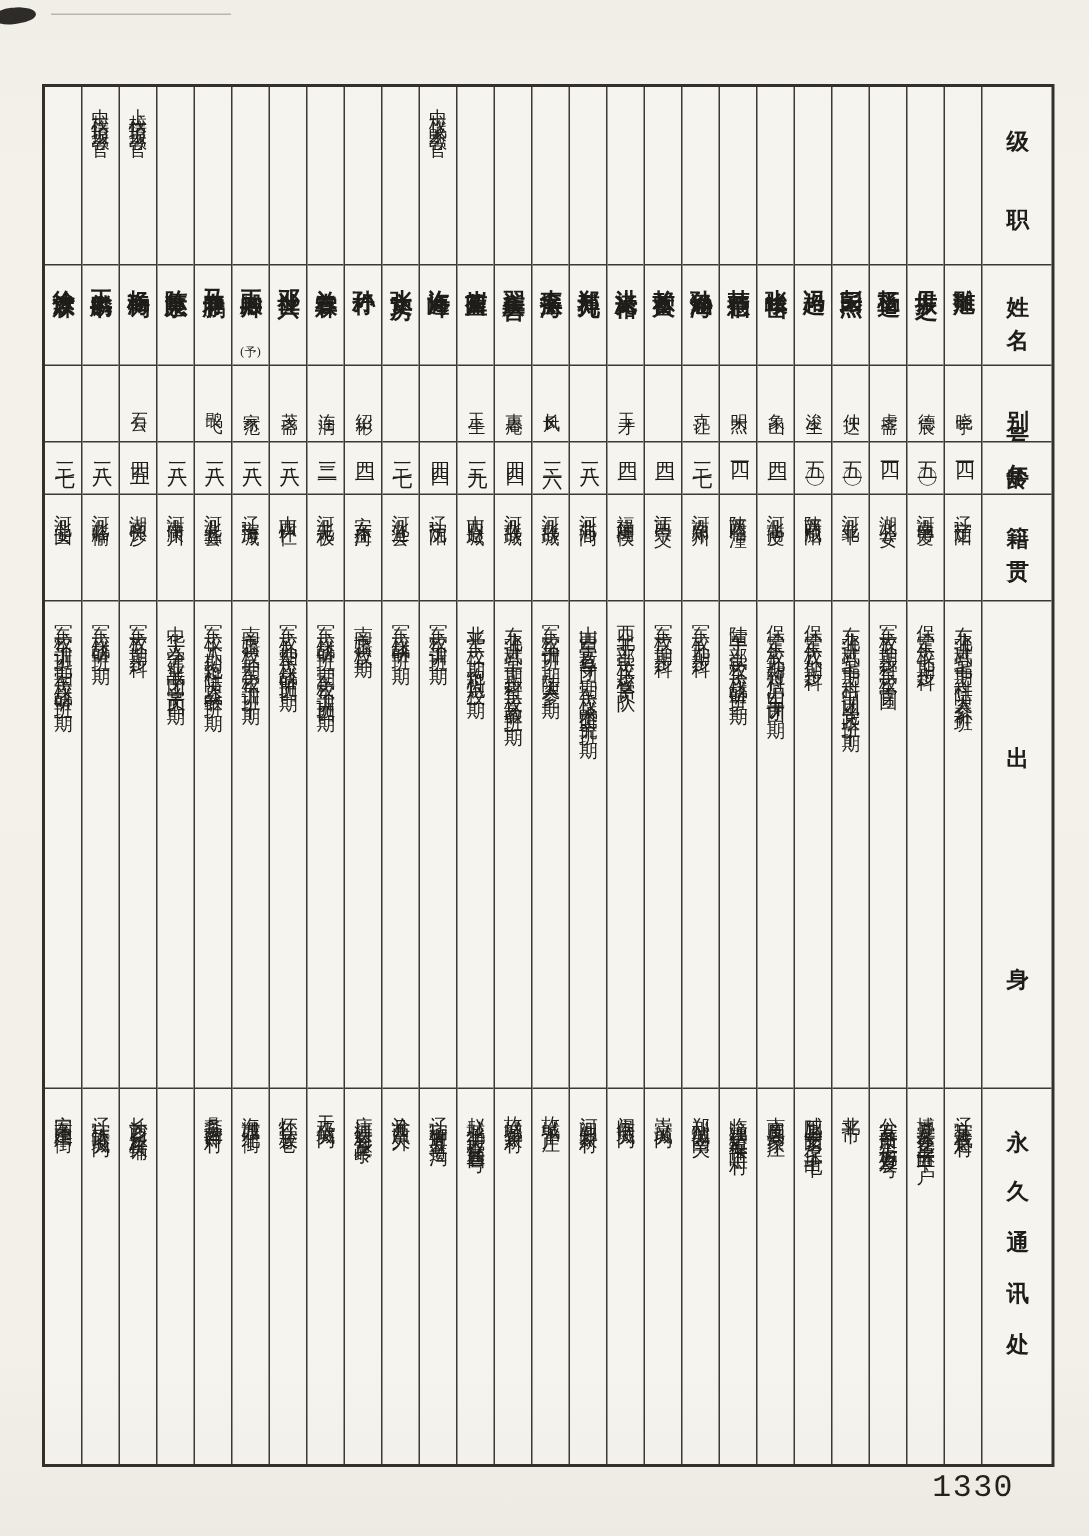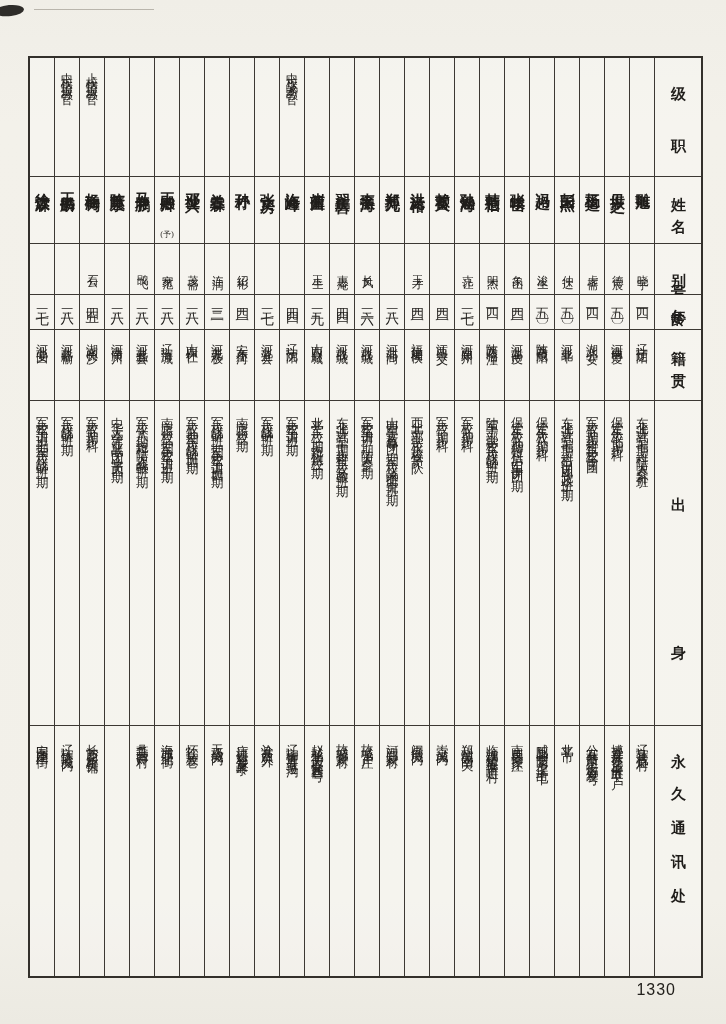--- a/index.html
+++ b/index.html
@@ -62,22 +62,22 @@
   .header-col .vtext{font-weight:bold;font-size:15px;}
   .hl-rank{padding-top:16px;letter-spacing:54px;}
   .hl-name{padding-top:8px;letter-spacing:22px;}
   .hl-alias{padding-top:5px;letter-spacing:11px;}
   .hl-age{padding-top:2px;letter-spacing:2px;}
   .hl-origin{padding-top:9px;letter-spacing:22px;}
   .hl-bg{padding-top:84px;letter-spacing:148px;}
   .hl-addr{padding-top:14px;letter-spacing:34px;}
   .page-number{
     position:absolute;top:981px;right:50px;
-    font-size:16px;letter-spacing:1px;color:#23211d;
-    font-family:Liberation Sans, sans-serif;
+    font-size:21px;letter-spacing:1px;color:#23211d;
+    font-family:Liberation Mono, monospace;
   }
 </style>
 </head>
 <body>
 
 <div class="page">
   <div class="corner-smudge"></div>
   <div class="top-edge"></div>
   <div class="table" id="roster">
       <div class="col person-col">

